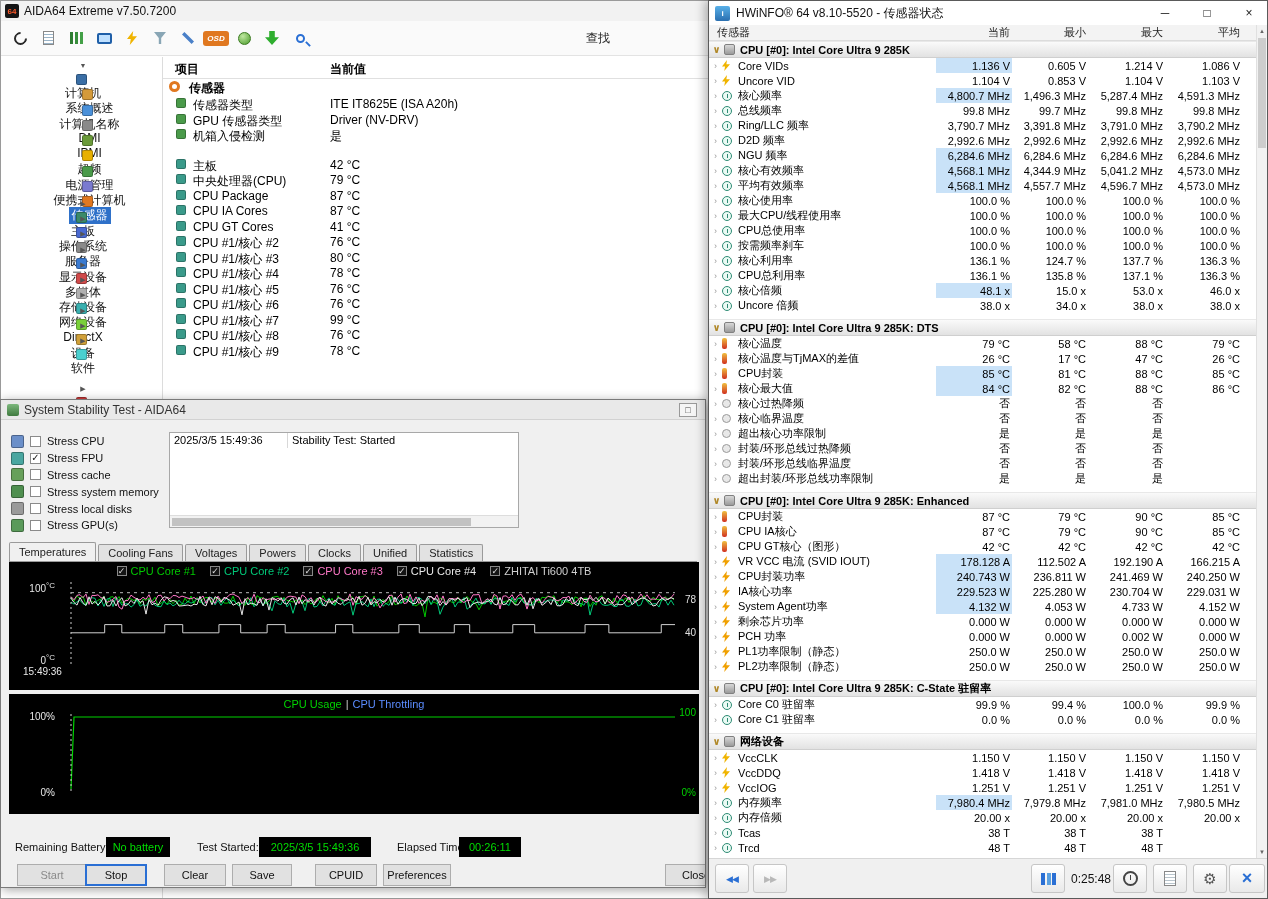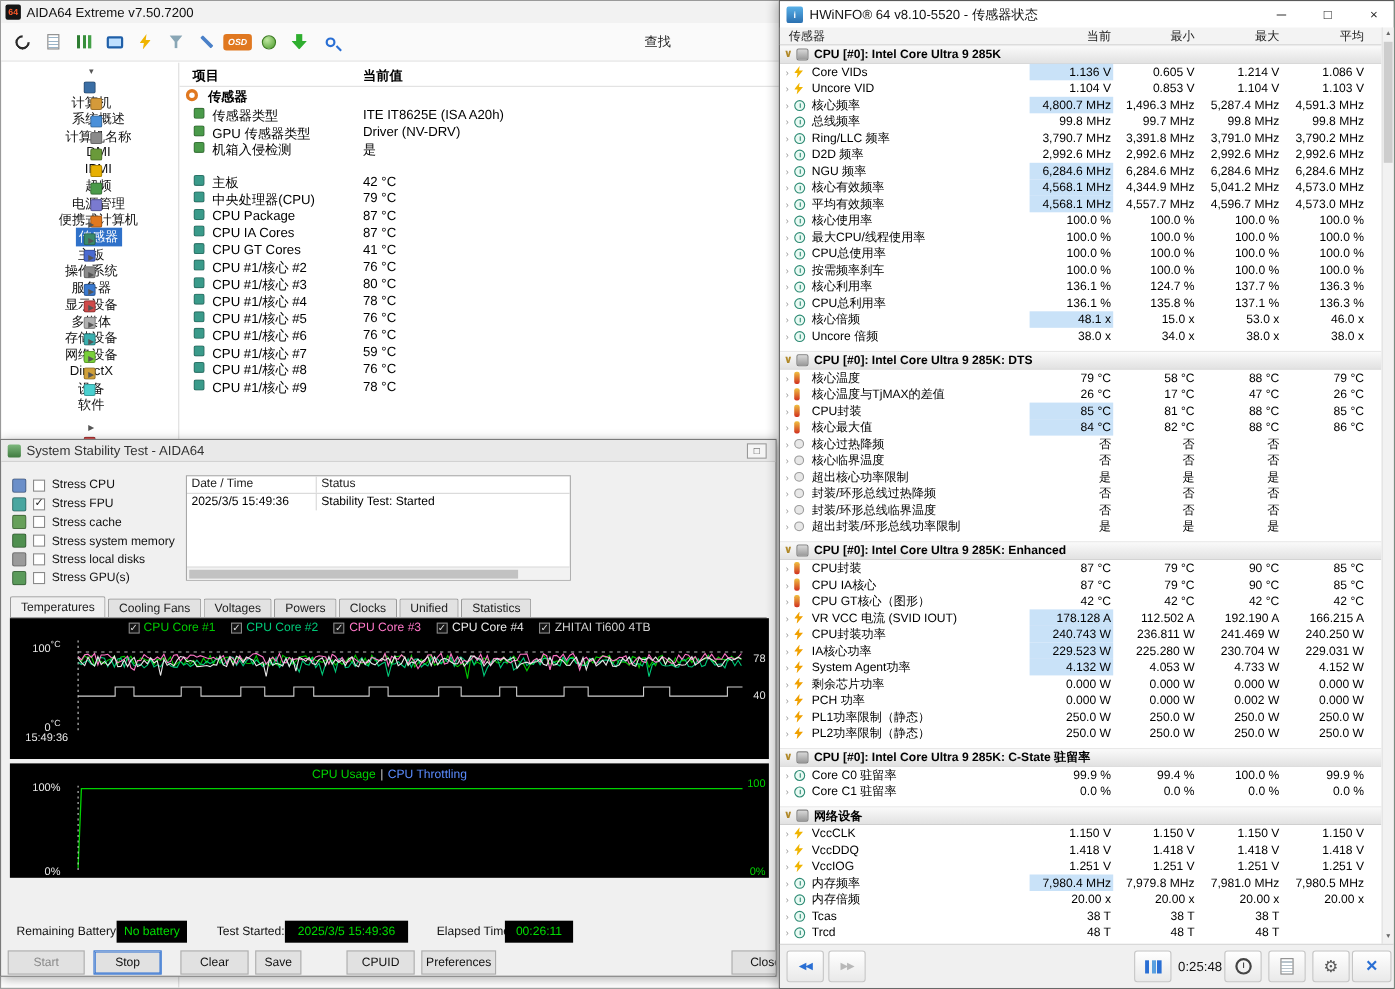--- a/index.html
+++ b/index.html
@@ -63,21 +63,21 @@
 .log-c1{width:118px;padding:1px 4px;border-right:1px solid #d8d8d8;}
 .log-c2{flex:1;padding:1px 4px;}
 .log-row{height:15px;display:flex;}
 .log-hscroll{position:absolute;bottom:0;left:0;right:0;height:12px;background:#f2f2f2;border-top:1px solid #ddd;}
 .log-thumb{position:absolute;left:2px;top:2px;height:8px;width:86%;background:#c2c2c2;}
 .sst-tabs{position:absolute;left:8px;top:143px;right:8px;height:19px;display:flex;align-items:flex-end;border-bottom:1px solid #9a9a9a;font-size:11px;}
 .tab{height:17px;line-height:16px;padding:0 9px;border:1px solid #9a9a9a;border-bottom:none;background:#e2e2e2;margin-right:2px;border-radius:2px 2px 0 0;color:#222;}
 .tab.active{background:#f0f0f0;height:19px;line-height:18px;}
 .graph{position:absolute;left:8px;width:690px;background:#000;}
 .g1{top:162px;height:128px;}
-.g2{top:294px;height:104px;}
+.g2{top:294px;height:120px;}
 .g1-legend{position:absolute;top:3px;left:0;right:0;display:flex;justify-content:center;gap:14px;align-items:center;}
 .leg-item{display:flex;gap:4px;align-items:center;font-size:11px;}
 .leg-cb{width:10px;height:10px;border:1px solid #888;background:#141414;color:#ddd;font-size:9px;line-height:9px;text-align:center;}
 .gy{position:absolute;left:2px;width:44px;text-align:right;color:#e8e8e8;font-size:10px;}
 .gy sup{font-size:8px;}
 .g1 .gy-top{top:19px;} .g1 .gy-bot{top:91px;}
 .g1 .gx{position:absolute;left:14px;top:104px;color:#e8e8e8;font-size:10px;}
 .g2 .gy-top{top:17px;} .g2 .gy-bot{top:93px;}
 .plot{position:absolute;left:52px;top:20px;}
 .gr{position:absolute;right:3px;color:#e0e0e0;font-size:10px;}
@@ -373,21 +373,21 @@
               <span class="row-value">76 °C</span>
             </div>
             <div class="panel-row">
               <span class="row-icon" style="background: rgb(58, 154, 138);"></span>
               <span class="row-label">CPU #1/核心 #6</span>
               <span class="row-value">76 °C</span>
             </div>
             <div class="panel-row">
               <span class="row-icon" style="background: rgb(58, 154, 138);"></span>
               <span class="row-label">CPU #1/核心 #7</span>
-              <span class="row-value">59 °C</span>
+              <span class="row-value">99 °C</span>
             </div>
             <div class="panel-row">
               <span class="row-icon" style="background: rgb(58, 154, 138);"></span>
               <span class="row-label">CPU #1/核心 #8</span>
               <span class="row-value">76 °C</span>
             </div>
             <div class="panel-row">
               <span class="row-icon" style="background: rgb(58, 154, 138);"></span>
               <span class="row-label">CPU #1/核心 #9</span>
               <span class="row-value">78 °C</span>
@@ -430,24 +430,20 @@
           <span class="cb"></span>
           <span>Stress local disks</span>
         </div>
         <div class="stress-row">
           <span class="stress-ic" style="background: rgb(90, 154, 90);"></span>
           <span class="cb"></span>
           <span>Stress GPU(s)</span>
         </div>
       </div>
     <div class="sst-log">
-      <div class="log-header">
-        <span class="log-c1">Date / Time</span>
-        <span class="log-c2">Status</span>
-      </div>
       <div id="sst-log-rows">
           <div class="log-row">
             <span class="log-c1">2025/3/5 15:49:36</span>
             <span class="log-c2">Stability Test: Started</span>
           </div>
         </div>
       <div class="log-hscroll">
           <span class="log-thumb"></span>
         </div>
     </div>
@@ -516,24 +512,24 @@
 
     <div class="sst-footer">
       <span class="f-label f-l1">Remaining Battery:</span>
       <span class="f-box f-b1">No battery</span>
       <span class="f-label f-l2">Test Started:</span>
       <span class="f-box f-b2">2025/3/5 15:49:36</span>
       <span class="f-label f-l3">Elapsed Time:</span>
       <span class="f-box f-b3">00:26:11</span>
     </div>
     <div class="sst-buttons" id="sst-buttons">
-        <div class="btn disabled" style="left: 6px; width: 70px;">Start</div>
+        <div class="btn disabled" style="left: 16px; width: 70px;">Start</div>
         <div class="btn focused" style="left: 84px; width: 62px;">Stop</div>
         <div class="btn" style="left: 163px; width: 62px;">Clear</div>
-        <div class="btn" style="left: 231px; width: 42px;">Save</div>
+        <div class="btn" style="left: 231px; width: 60px;">Save</div>
         <div class="btn" style="left: 314px; width: 62px;">CPUID</div>
         <div class="btn" style="left: 382px; width: 68px;">Preferences</div>
         <div class="btn" style="left: 664px; width: 62px;">Close</div>
       </div>
   </section>
 
   <section class="hw">
     <div class="hw-titlebar">
       <span class="hw-appicon">i</span>
       <span class="hw-title">HWiNFO® 64 v8.10-5520 - 传感器状态</span>

